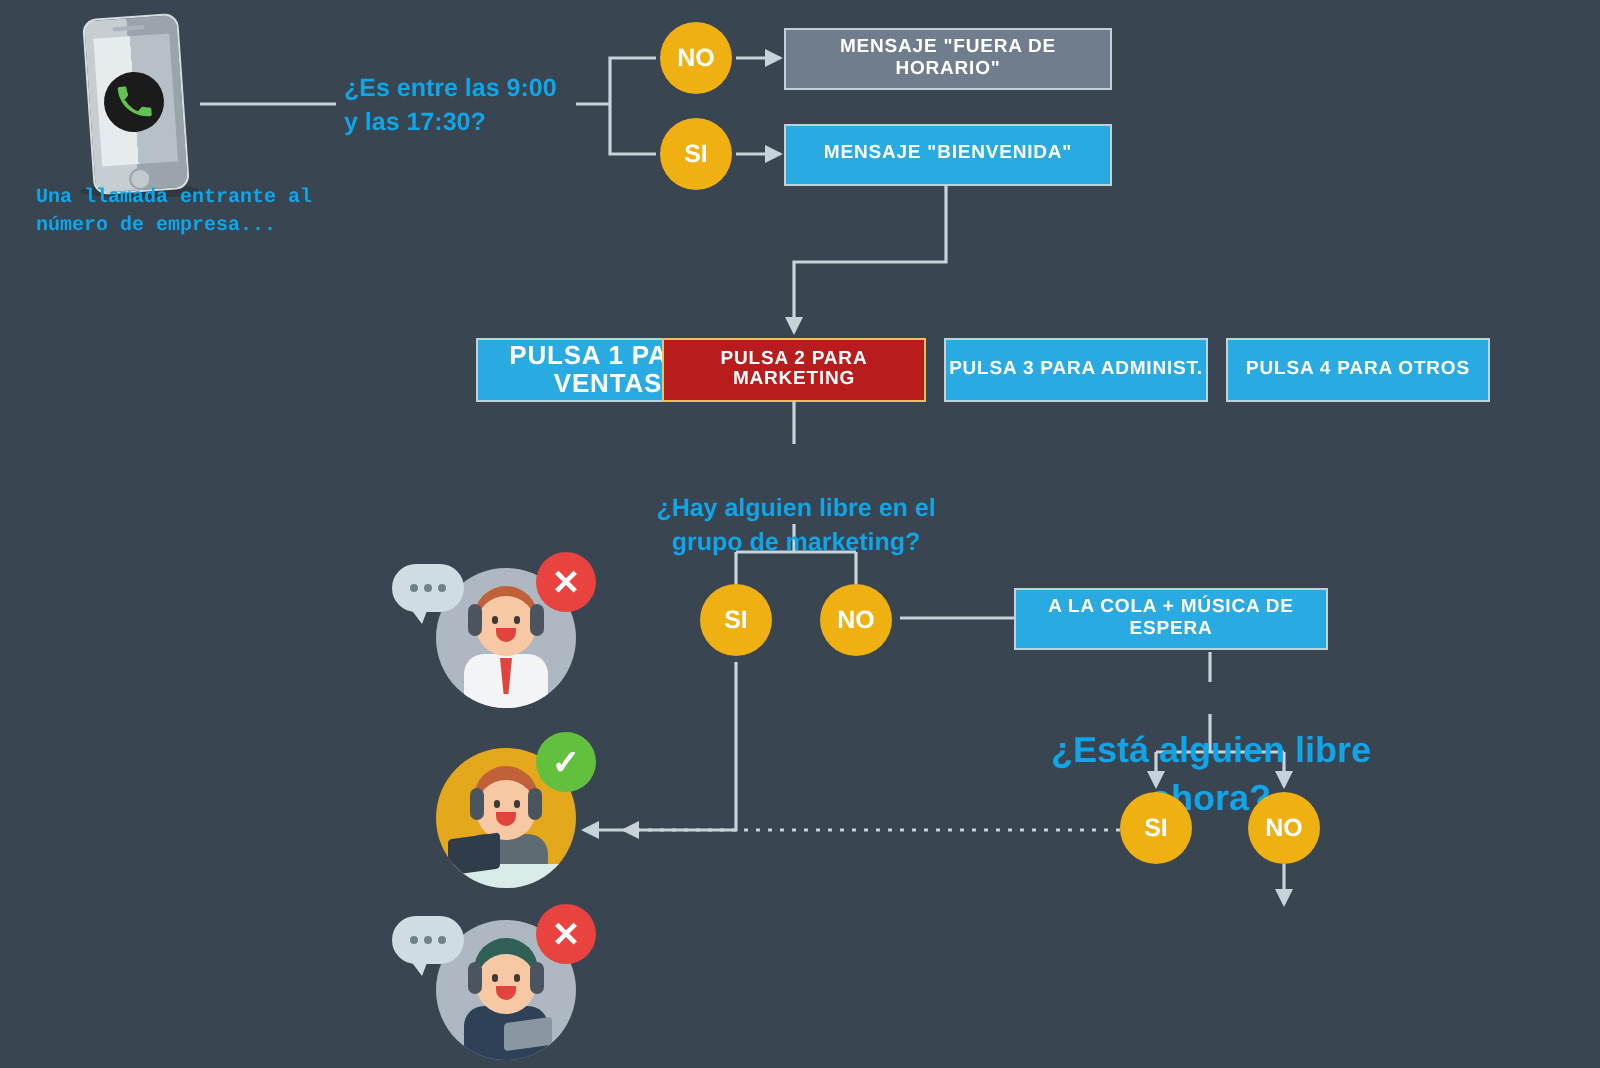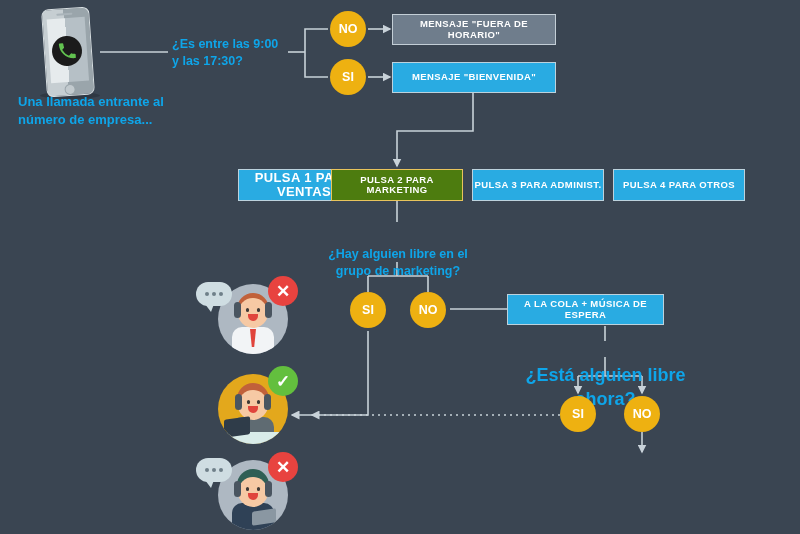--- a/index.html
+++ b/index.html
@@ -22,21 +22,21 @@
   .box{
     display:flex;align-items:center;justify-content:center;
     text-align:center;
     font-weight:bold;
     letter-spacing:.4px;
     color:#ffffff;
     box-sizing:border-box;
     line-height:1.1;
   }
   .box.cyan{background:#29abe2;border:1px solid #bcd2dd;}
-  .box.gold{background:#4d7c0f;border:1px solid #e8c45c;}
+  .box.gold{background:#b91c1c;border:1px solid #e8c45c;}
   .box.grey{background:#6f7d8c;border:1px solid #c3ced6;}
 
   
   .circle{
     border-radius:50%;
     background:#eeb111;
     display:flex;align-items:center;justify-content:center;
     color:#fff;font-weight:bold;
     box-shadow:0 0 0 0 rgba(0,0,0,0);
   }
@@ -178,21 +178,21 @@
       <div class="phone-speaker"></div>
       <div class="phone-home"></div>
     </div>
     <div class="phone-call">
       <svg width="18" height="18" viewBox="0 0 24 24" aria-hidden="true">
         <path fill="#62c250" d="M6.6 10.8c1.7 3.4 4.2 5.9 7.6 7.6l2.5-2.5c.3-.3.8-.4 1.2-.3 1.3.4 2.7.7 4.1.7.7 0 1.2.5 1.2 1.2V21c0 .7-.5 1.2-1.2 1.2C10.6 22.2 1.8 13.4 1.8 2.5 1.8 1.8 2.3 1.3 3 1.3h3.5c.7 0 1.2.5 1.2 1.2 0 1.4.2 2.8.7 4.1.1.4 0 .9-.3 1.2l-2.5 2.5z"></path>
       </svg>
     </div>
   </div>
 
-  <div class="node label left" style="left:18px;top:93px;width:180px;font-size:13px;">Una llamada entrante al
+  <div class="node label left" style="left:18px;top:93px;width:180px;font-size:10px;font-family:Liberation Mono, monospace;">Una llamada entrante al
 número de empresa...</div>
 
   <div class="node label left" style="left:172px;top:36px;width:125px;font-size:12.5px;">¿Es entre las 9:00
 y las 17:30?</div>
 
   <div class="node circle" style="left:330px;top:11px;width:36px;height:36px;font-size:12.5px;">NO</div>
 
   <div class="node circle" style="left:330px;top:59px;width:36px;height:36px;font-size:12.5px;">SI</div>
 
   <div class="node box grey" style="left:392px;top:14px;width:164px;height:31px;font-size:9.5px;">MENSAJE "FUERA DE HORARIO"</div>

